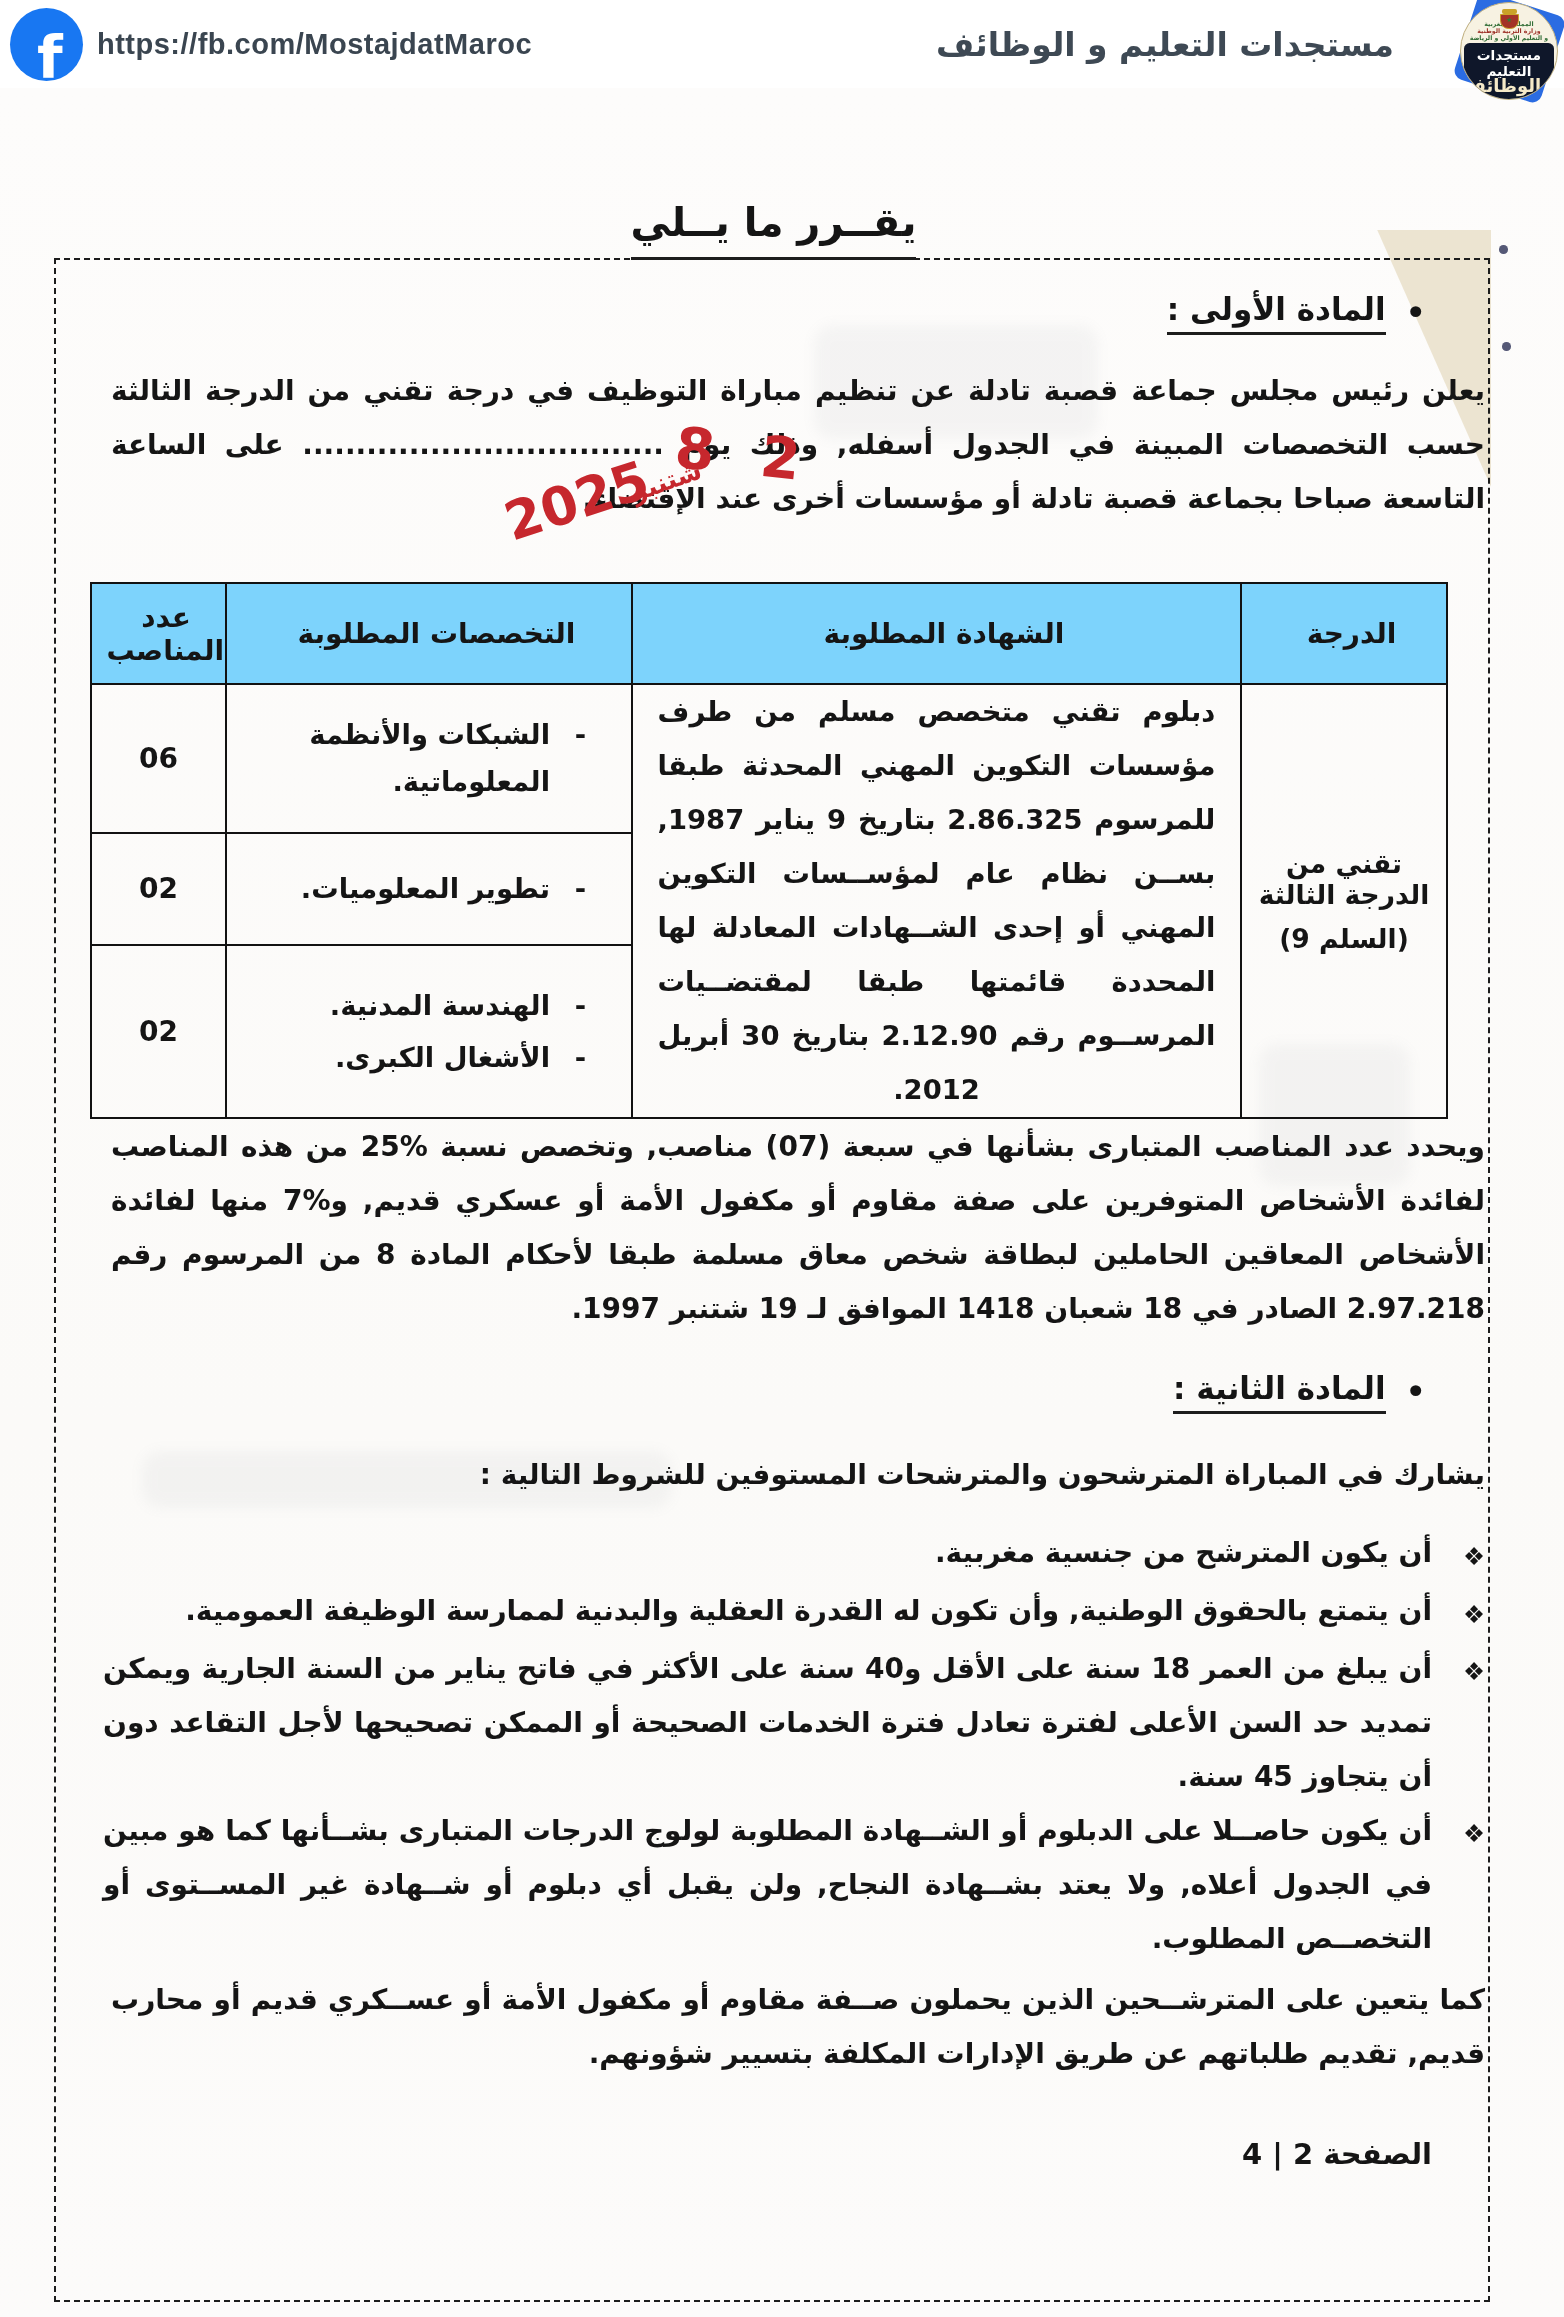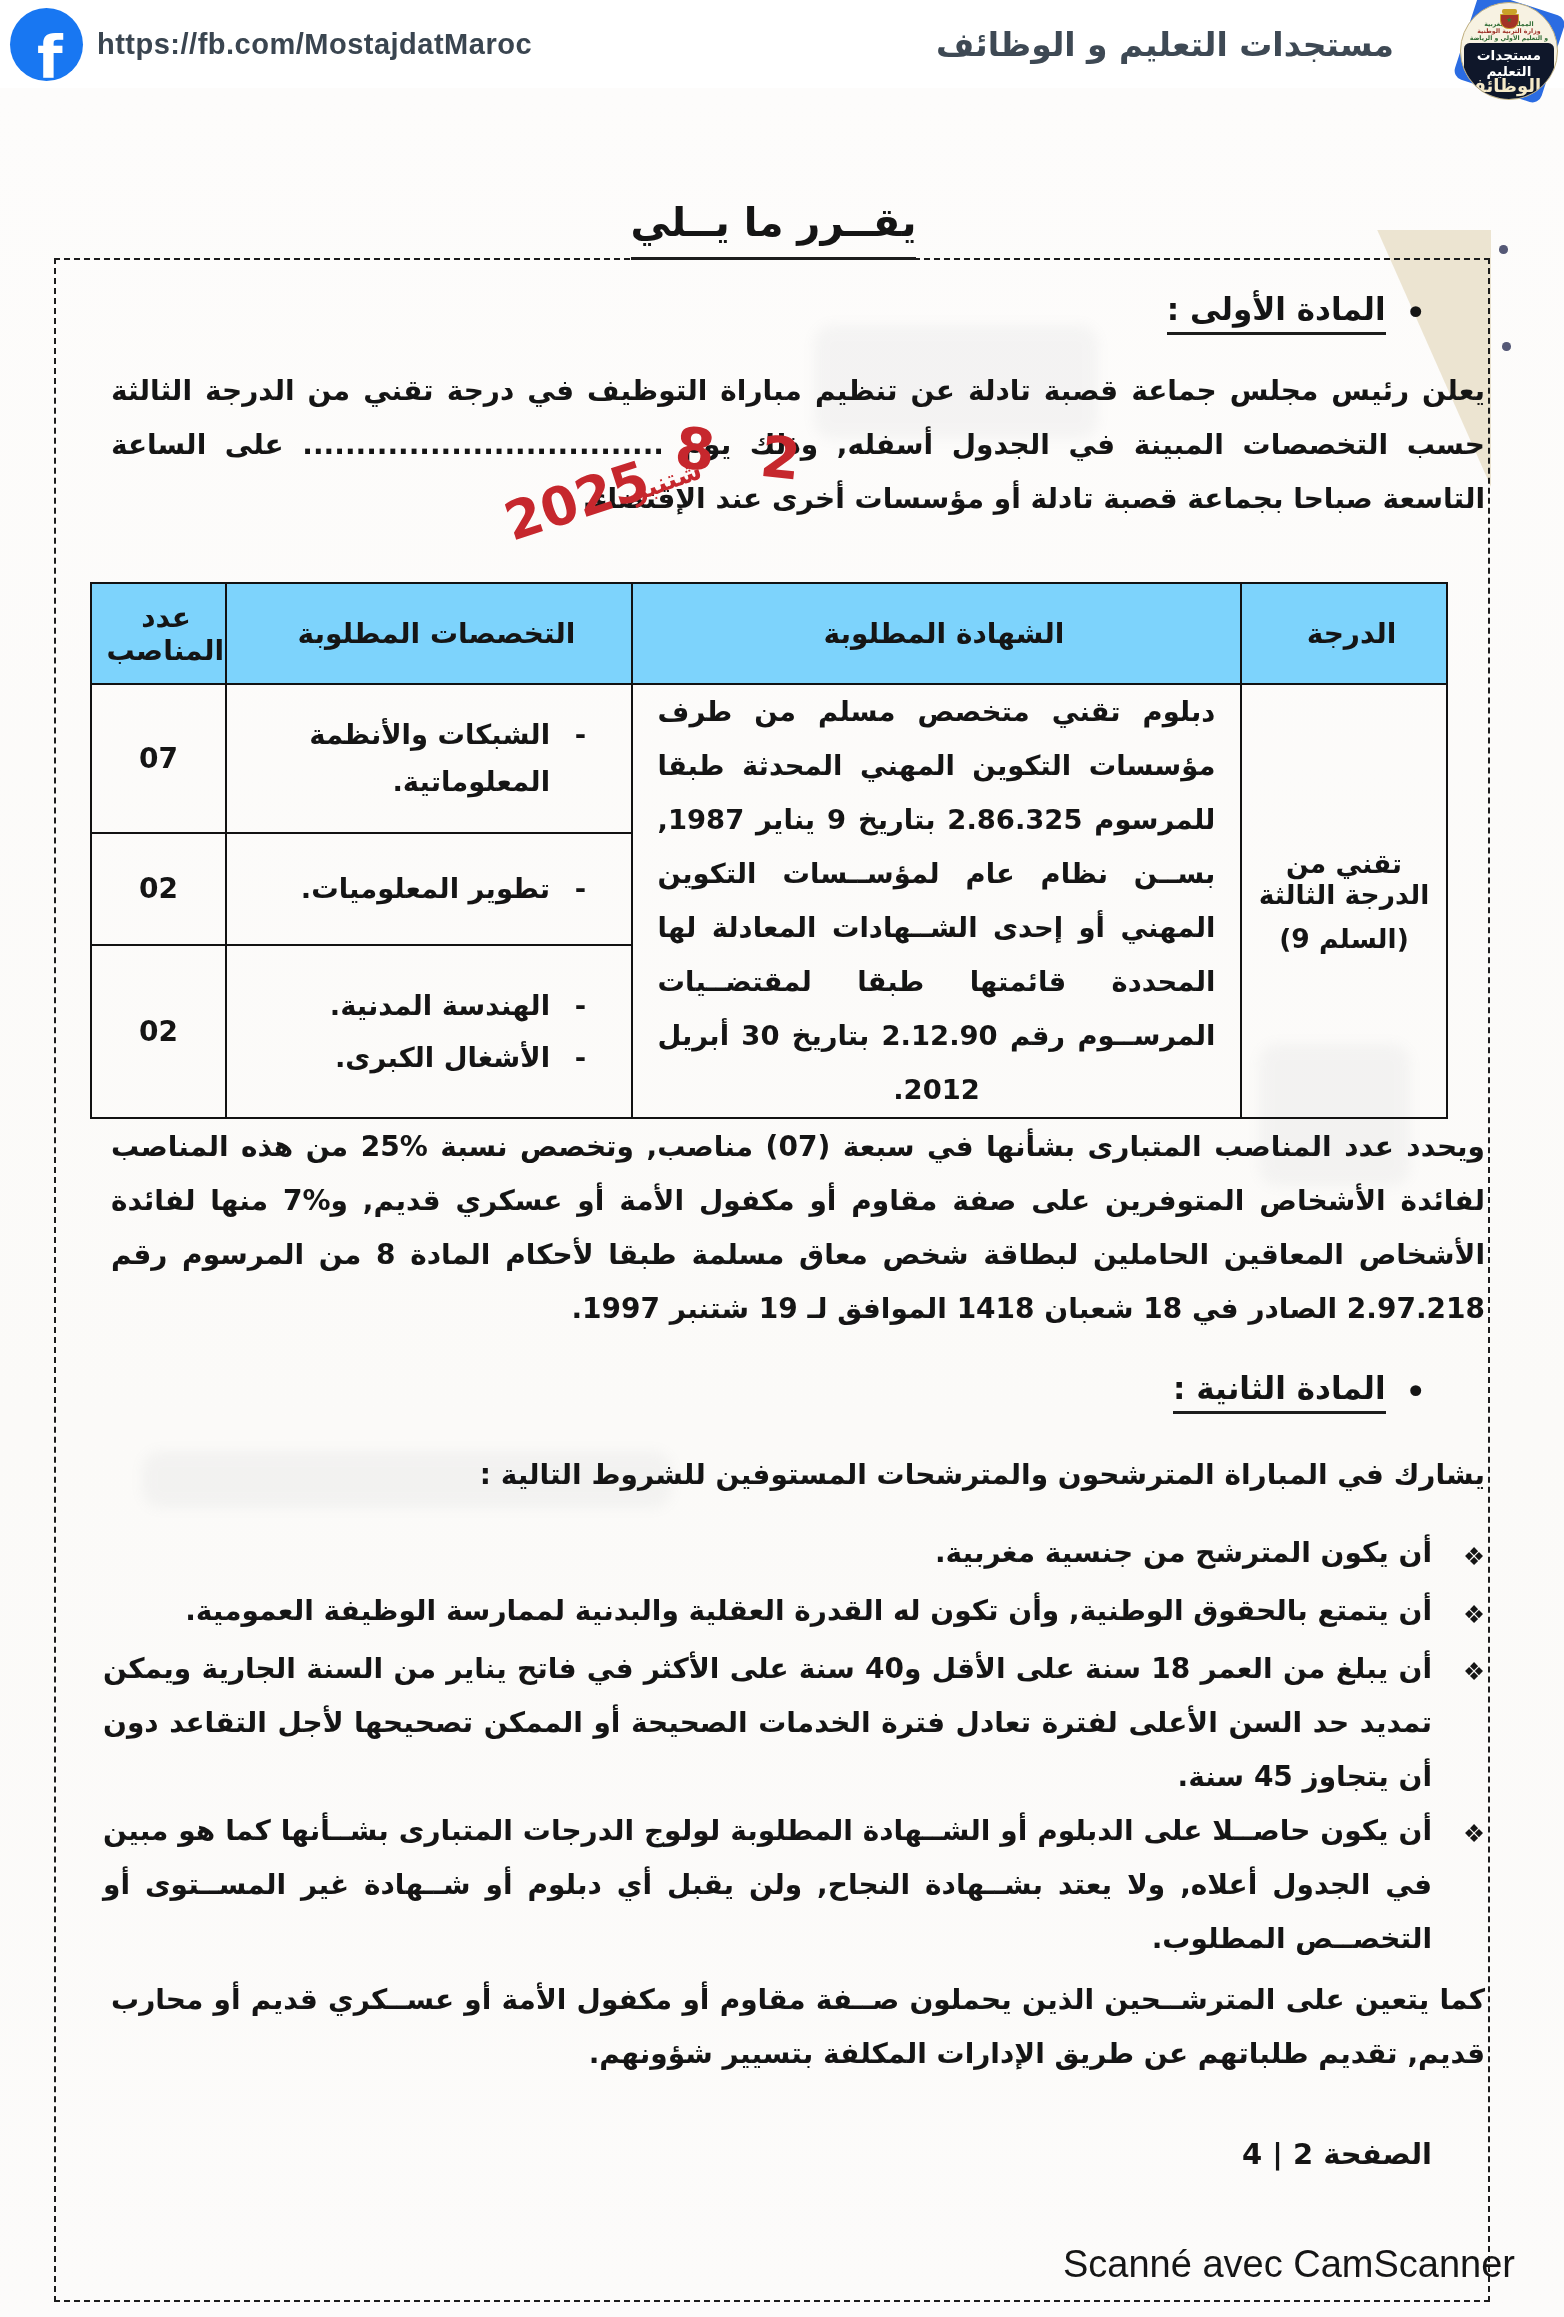--- a/index.html
+++ b/index.html
@@ -169,21 +169,21 @@
           <div class="d1">تقني من الدرجة الثالثة</div>
           <div class="d2">(السلم 9)</div>
         </td>
         <td class="cert" rowspan="3">دبلوم تقني متخصص مسلم من طرف مؤسسات التكوين المهني المحدثة طبقا للمرسوم 2.86.325 بتاريخ 9 يناير 1987, بســن نظام عام لمؤســسات التكوين المهني أو إحدى الشــهادات المعادلة لها المحددة قائمتها طبقا لمقتضــيات المرســوم رقم 2.12.90 بتاريخ 30 أبريل 2012.</td>
         <td class="spec">
           <div class="item">
             <span class="dash">-</span>
             <span>الشبكات والأنظمة المعلوماتية.</span>
           </div>
         </td>
-        <td class="count">07</td>
+        <td class="count">06</td>
       </tr>
       <tr style="height:112px;">
         <td class="spec">
           <div class="item">
             <span class="dash">-</span>
             <span>تطوير المعلوميات.</span>
           </div>
         </td>
         <td class="count">02</td>
       </tr>
@@ -229,16 +229,15 @@
         <span class="bul">❖</span>
         <span class="txt">أن يكون حاصــلا على الدبلوم أو الشــهادة المطلوبة لولوج الدرجات المتبارى بشــأنها كما هو مبين في الجدول أعلاه, ولا يعتد بشــهادة النجاح, ولن يقبل أي دبلوم أو شــهادة غير المســتوى أو التخصــص المطلوب.</span>
       </div>
     </div>
 
     <div class="para" style="top:1973px;">كما يتعين على المترشــحين الذين يحملون صــفة مقاوم أو مكفول الأمة أو عســكري قديم أو محارب قديم, تقديم طلباتهم عن طريق الإدارات المكلفة بتسيير شؤونهم.</div>
 
     <div class="page-label">الصفحة 2 | 4</div>
   </div>
 
-  <div class="camscanner">Scanné avec CamScanner</div>
 
 </div>
 
 
 </body></html>

